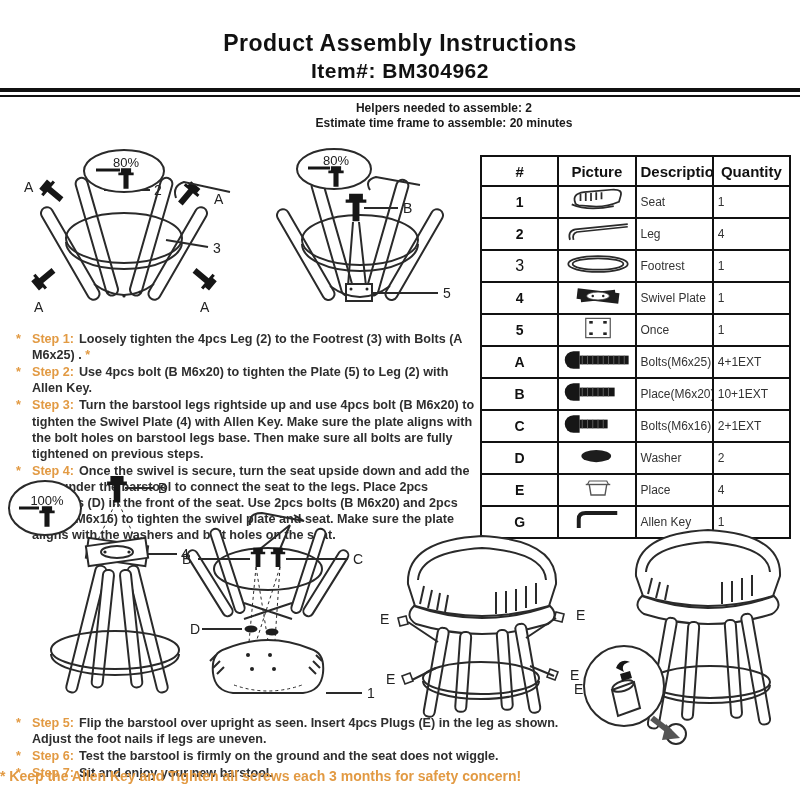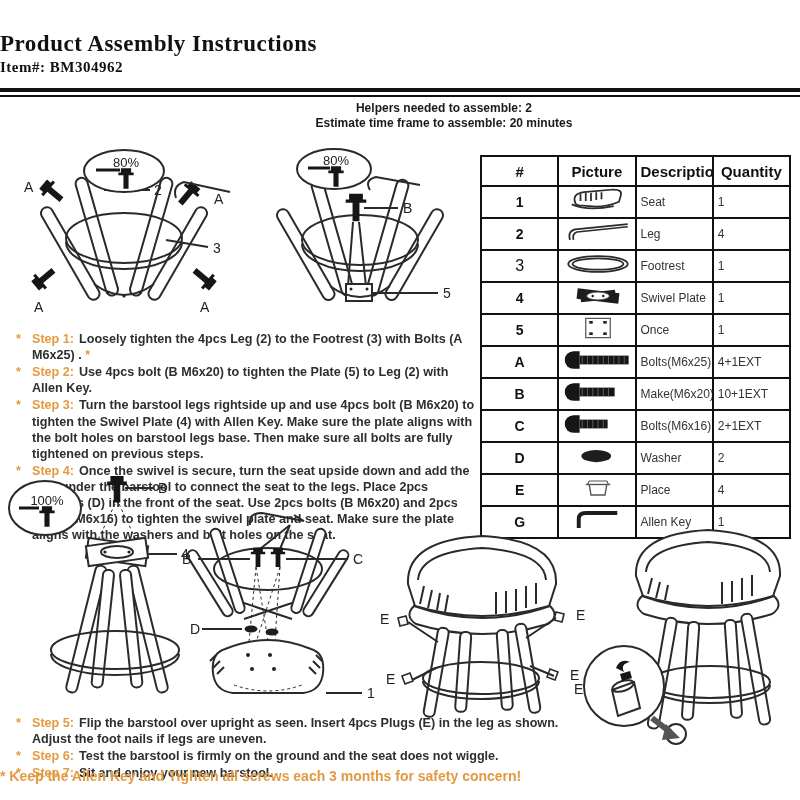--- a/index.html
+++ b/index.html
@@ -1,20 +1,20 @@
 <!DOCTYPE html>
 <html style="--accent: #E29A43;"><head>
 <meta charset="utf-8">
 <style>
   html,body{margin:0;padding:0;background:#fff;}
   .page{position:relative;width:800px;height:800px;background:#fff;overflow:hidden;
         font-family:"Liberation Sans",sans-serif;color:#111;}
-  .title{position:absolute;top:30px;left:0;width:100%;
-         font-size:23px;font-weight:bold;letter-spacing:.5px;line-height:1.2;font-family:Liberation Serif, serif;}
-  .title .item{font-size:15px;}
+  .title{position:absolute;top:30px;left:0;width:100%;text-align:center;
+         font-size:23px;font-weight:bold;letter-spacing:.5px;line-height:1.2;}
+  .title .item{font-size:21px;}
   .rule{position:absolute;top:88px;left:0;width:100%;height:3px;
         border-top:4px solid #111;border-bottom:2px solid #111;}
   .intro{position:absolute;top:101px;left:0;width:100%;text-align:center;
          font-size:12px;font-weight:bold;line-height:1.25;color:#1a1a1a;padding-left:44px;}
   .diagram{position:absolute;}
   svg text{font-family:"Liberation Sans",sans-serif;fill:#222;}
   .dlabel{font-size:14px;}
   .zoomlabel{font-size:13px;}
   
   table.parts{position:absolute;left:480px;top:155px;border-collapse:collapse;
@@ -212,21 +212,21 @@
       <td class="c-qty">4+1EXT</td>
     </tr>
     <tr>
       <td class="c-num">B</td>
       <td class="c-pic"><svg width="70" height="26" viewBox="0 0 80 26">
               <path d="M12,3 a10,10 0 0 0 0,20 l4,0 0,-20 z" fill="#161616"></path>
               <rect x="16" y="3" width="3" height="20" fill="#161616"></rect>
               <rect x="19" y="8" width="40" height="10" fill="#161616"></rect>
               <path d="M22,8 v10 M28,8 v10 M34,8 v10 M40,8 v10 M46,8 v10 M52,8 v10" stroke="#666" stroke-width="1"></path>
             </svg></td>
-      <td class="c-desc">Make(M6x20)</td>
+      <td class="c-desc">Place(M6x20)</td>
       <td class="c-qty">10+1EXT</td>
     </tr>
     <tr>
       <td class="c-num">C</td>
       <td class="c-pic"><svg width="70" height="26" viewBox="0 0 80 26">
               <path d="M12,3 a10,10 0 0 0 0,20 l4,0 0,-20 z" fill="#161616"></path>
               <rect x="16" y="3" width="3" height="20" fill="#161616"></rect>
               <rect x="19" y="8" width="32" height="10" fill="#161616"></rect>
               <path d="M22,8 v10 M28,8 v10 M34,8 v10 M40,8 v10 M46,8 v10" stroke="#666" stroke-width="1"></path>
             </svg></td>

